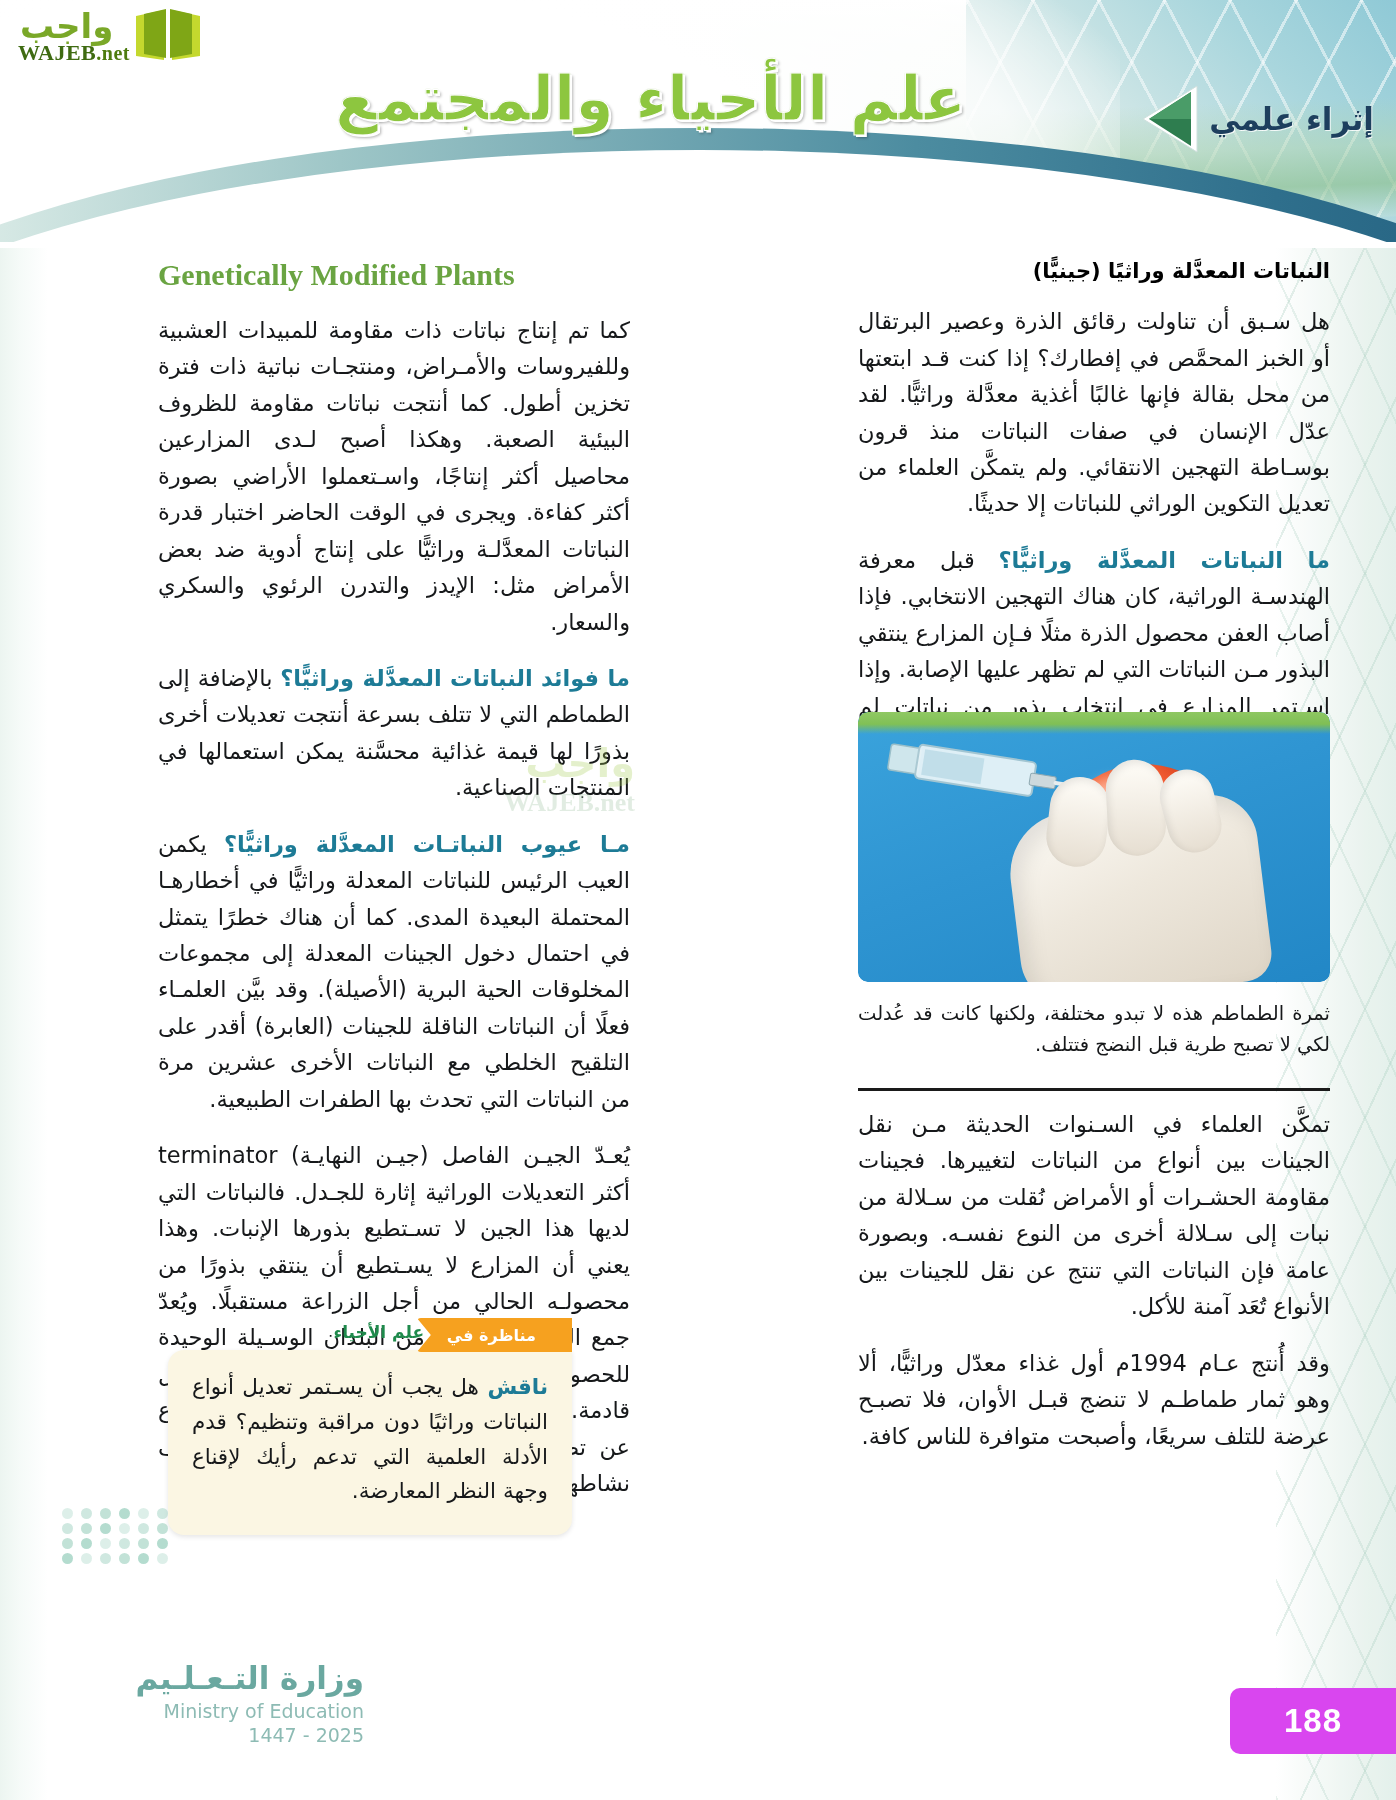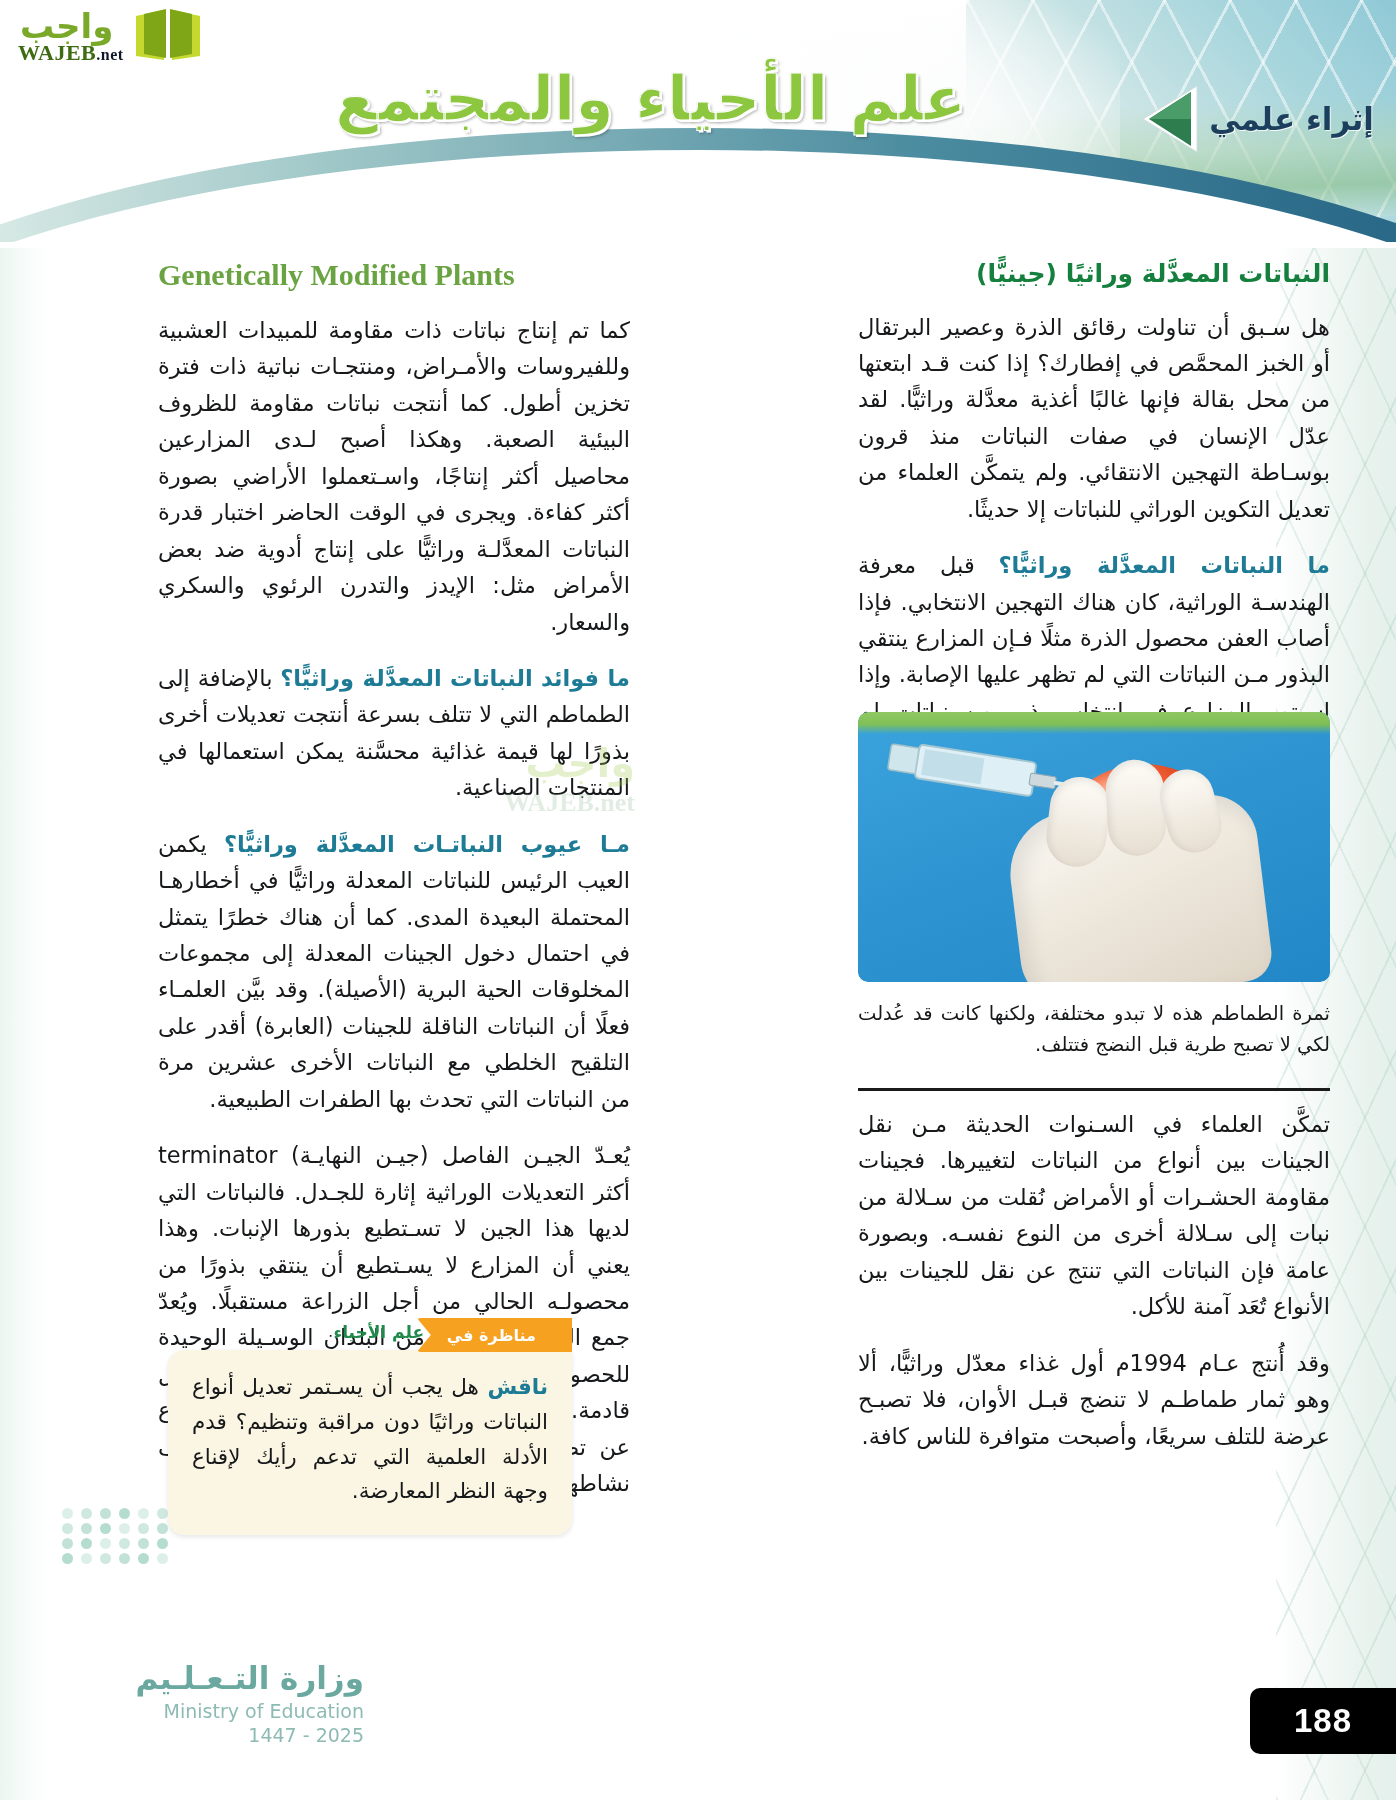--- a/index.html
+++ b/index.html
@@ -101,33 +101,33 @@
   
   .logo{position:absolute;left:14px;top:4px;width:200px;height:62px;}
   .logo .ar{
     position:absolute;left:6px;top:2px;font-size:34px;font-weight:700;color:#7aa828;
     letter-spacing:-1px;
   }
   .logo .lat{
     position:absolute;left:4px;top:36px;font-family:"Liberation Serif","DejaVu Serif",serif;
     font-size:22px;font-weight:700;color:#3f6b12;letter-spacing:.5px;
   }
-  .logo .lat .net{font-size:16px;color:#0f172a;}
+  .logo .lat .net{font-size:20px;color:#4d7c0f;}
   .logo-book{position:absolute;left:118px;top:4px;width:72px;height:56px;}
 
   
   .col{
     position:absolute;top:258px;width:472px;
     direction:rtl;text-align:justify;
   }
   .col-right{right:66px;}
   .col-left{left:158px;}
 
   h2.sec{
-    margin:0 0 18px 0;font-size:25px;font-weight:700;color:#15803d;
+    margin:0 0 18px 0;font-size:21px;font-weight:700;color:#000000;
     line-height:1.3;text-align:right;
   }
   h2.sec-en{
     margin:0 0 20px 0;font-size:30px;font-weight:700;color:#6aa442;
     direction:ltr;text-align:left;
     font-family:"Liberation Serif","DejaVu Serif",serif;
   }
   p.body{
     margin:0 0 20px 0;font-size:22.5px;line-height:1.62;color:#16181a;
     text-align:justify;text-justify:inter-word;
@@ -226,22 +226,22 @@
 
   
   .moe{
     position:absolute;left:64px;top:1660px;width:300px;color:#7fb3ab;
   }
   .moe .ar{font-size:31px;font-weight:700;letter-spacing:2px;color:#6aa8a0;}
   .moe .en{font-size:19px;margin-top:4px;color:#8dbbb4;}
   .moe .yr{font-size:19px;margin-top:2px;color:#8dbbb4;}
 
   .pagenum{
-    position:absolute;right:0;top:1688px;width:146px;height:66px;
-    background:#000000;border-radius:10px 0 0 10px;
+    position:absolute;right:0;top:1688px;width:166px;height:66px;
+    background:#d946ef;border-radius:10px 0 0 10px;
     display:flex;align-items:center;justify-content:center;
     color:#ffffff;font-size:33px;font-weight:700;letter-spacing:1px;
     font-family:"Liberation Sans","DejaVu Sans",sans-serif;
   }
 
   
   .wm{
     position:absolute;left:395px;top:740px;width:240px;height:120px;opacity:.30;
     pointer-events:none;
   }

